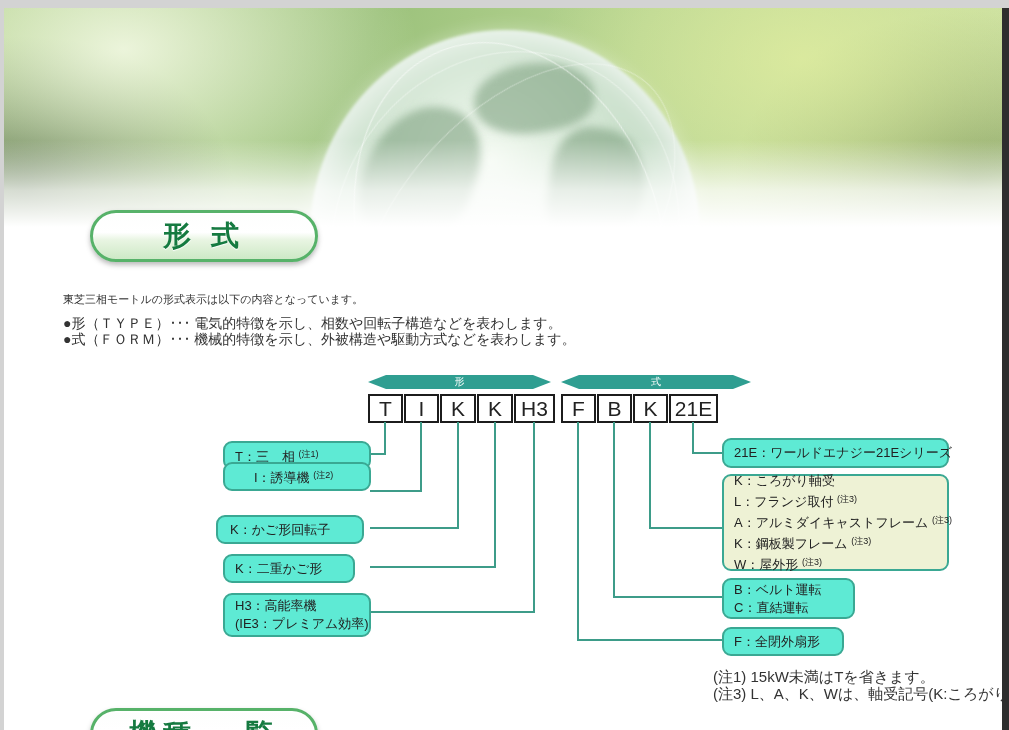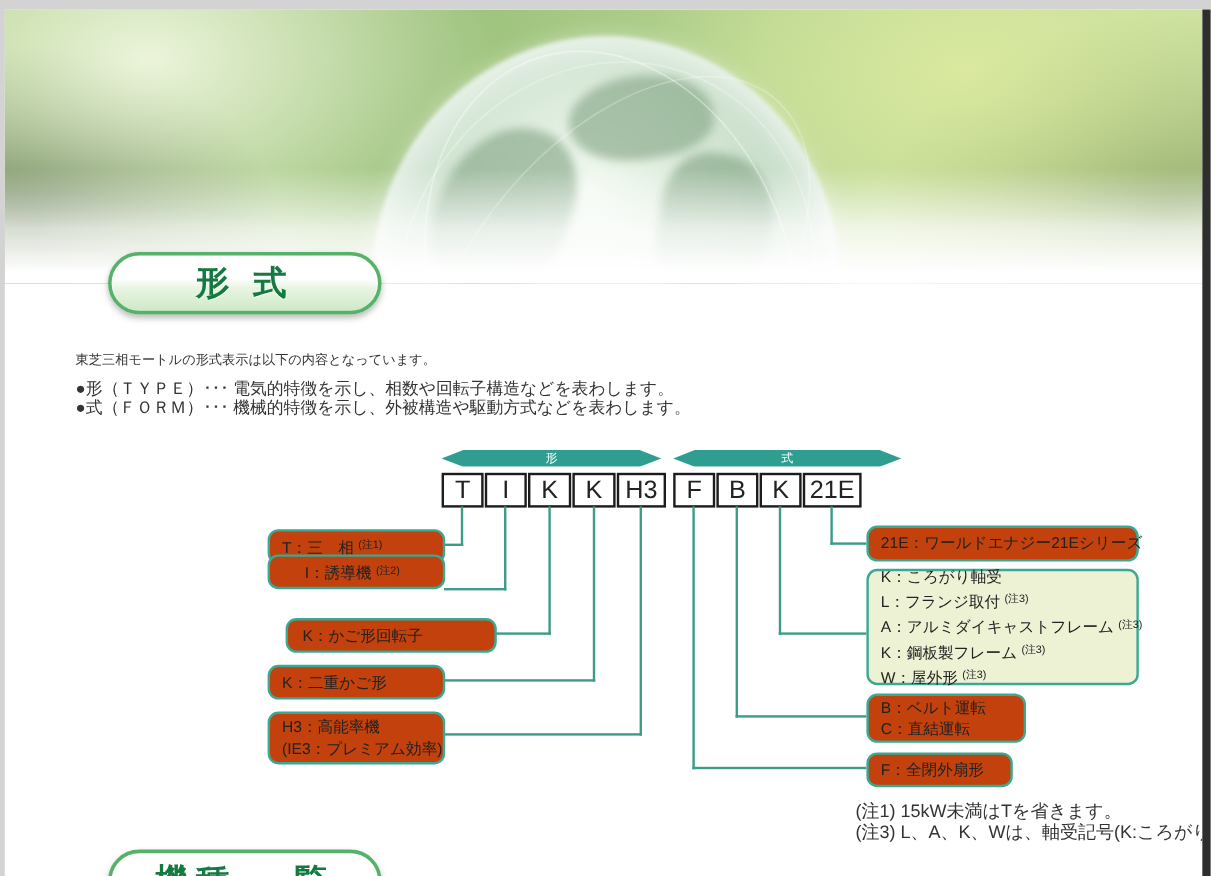--- a/index.html
+++ b/index.html
@@ -43,21 +43,21 @@
   .bullet{position:absolute;left:59px;font-size:14px;color:#333;}
 
   
   .banner{position:absolute;height:14px;background:#2f9e91;color:#ffffff;font-size:10px;
     display:flex;align-items:center;justify-content:center;
     clip-path:polygon(0 50%,18px 0,calc(100% - 18px) 0,100% 50%,calc(100% - 18px) 100%,18px 100%);}
   .codebox{position:absolute;top:386px;height:29px;border:2px solid #1c1c1c;background:#ffffff;box-sizing:border-box;
     display:flex;align-items:center;justify-content:center;font-size:21px;color:#222;}
   .vline{position:absolute;width:2px;background:#3d9c89;}
   .hline{position:absolute;height:2px;background:#3d9c89;}
-  .lbl{position:absolute;border:2px solid #3aa893;border-radius:9px;background:#c2410c;box-sizing:border-box;
+  .lbl{position:absolute;border:2px solid #3aa893;border-radius:9px;background:#5eead4;box-sizing:border-box;
     font-size:13px;color:#222;display:flex;flex-direction:column;justify-content:center;padding:2px 10px;}
   .lbl.yellow{background:#eef2d5;}
   .lbl .row{line-height:18px;white-space:nowrap;}
   .sup{font-size:9px;vertical-align:4px;}
   .notes{position:absolute;left:709px;top:660px;width:289px;font-size:15px;color:#333;line-height:17px;overflow:hidden;}
   .notes div{white-space:nowrap;}
 </style>
 </head>
 <body>
 
@@ -119,24 +119,24 @@
     <div class="hline" style="left:609px;top:588px;width:109px;"></div>
     <div class="vline" style="left:573px;top:414px;height:219px;"></div>
     <div class="hline" style="left:573px;top:631px;width:145px;"></div>
 
     <div class="lbl" style="left:219px;top:433px;width:148px;height:29px;">
       <div class="row"><span>T：三　相</span> <span class="sup">(注1)</span></div>
     </div>
     <div class="lbl" style="left:219px;top:454px;width:148px;height:29px;padding-left:29px;">
       <div class="row"><span>I：誘導機</span> <span class="sup">(注2)</span></div>
     </div>
-    <div class="lbl" style="left:234px;top:507px;width:176px;height:29px;padding-left:12px;">
+    <div class="lbl" style="left:212px;top:507px;width:148px;height:29px;padding-left:12px;">
       <div class="row"><span>K：かご形回転子</span></div>
     </div>
-    <div class="lbl" style="left:219px;top:546px;width:148px;height:29px;">
+    <div class="lbl" style="left:219px;top:546px;width:132px;height:29px;">
       <div class="row"><span>K：二重かご形</span></div>
     </div>
     <div class="lbl" style="left:219px;top:585px;width:148px;height:44px;">
       <div class="row">H3：高能率機</div>
       <div class="row">(IE3：プレミアム効率)</div>
     </div>
 
     <div class="lbl" style="left:718px;top:430px;width:227px;height:30px;">
       <div class="row">21E：ワールドエナジー21Eシリーズ</div>
     </div>

